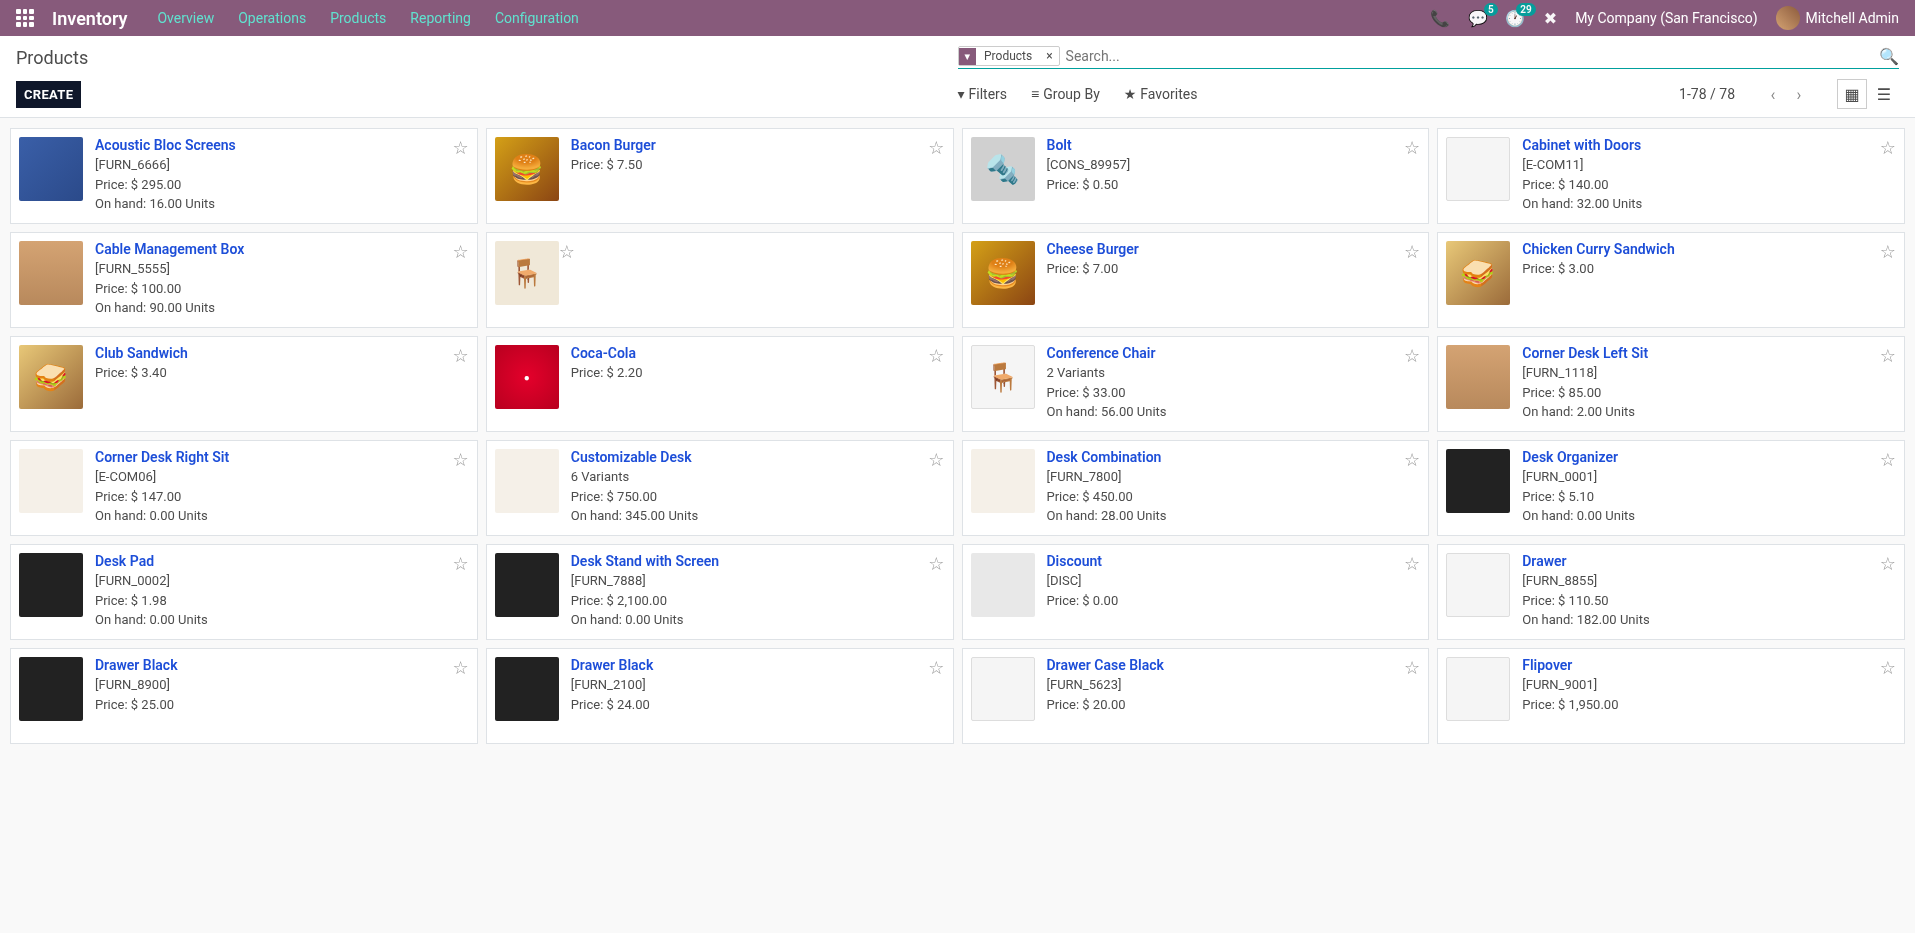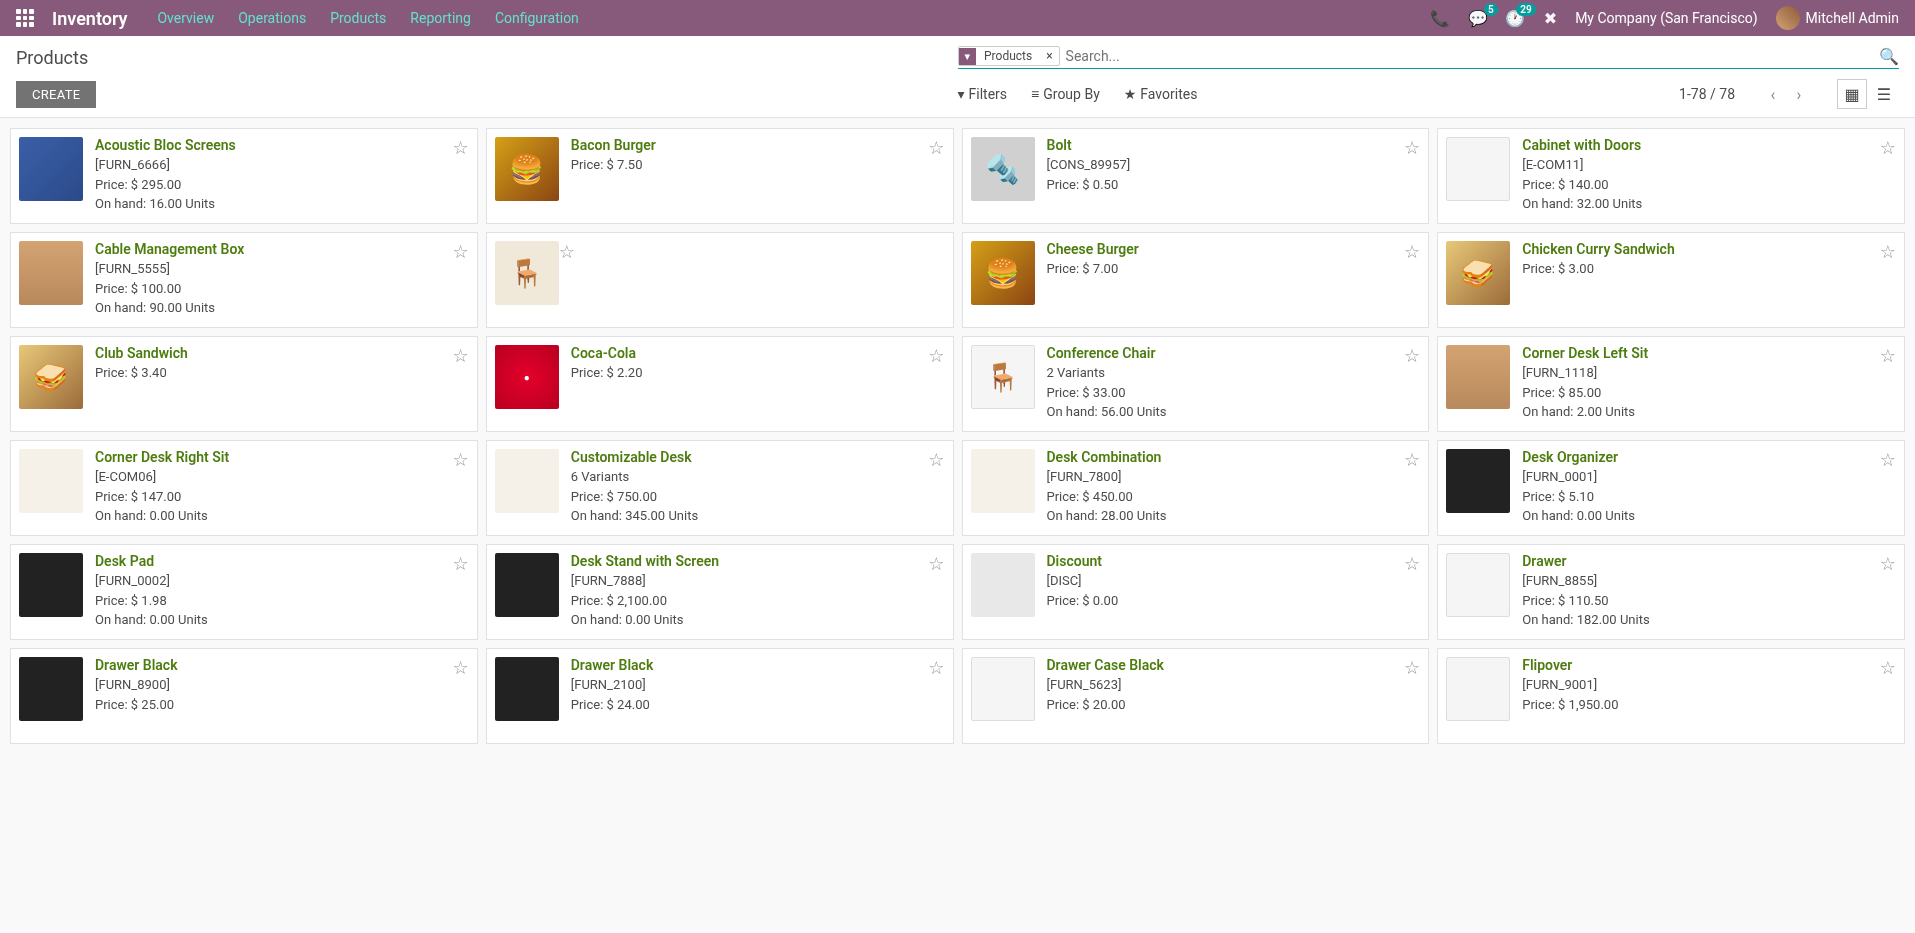--- a/index.html
+++ b/index.html
@@ -26,37 +26,37 @@
 .breadcrumb { font-size: 18px; color: #4c4c4c; }
 .search-wrap { margin-left: auto; flex: 0 0 50%; display: flex; align-items: center; border-bottom: 1px solid #00a09d; padding-bottom: 2px; }
 .facet { display: flex; align-items: center; border: 1px solid #ccc; border-radius: 2px; font-size: 12px; }
 .facet-icon { background: #875a7b; color: #fff; padding: 2px 6px; font-size: 11px; }
 .facet-label { padding: 2px 8px; color: #4c4c4c; }
 .facet-close { padding: 2px 6px; cursor: pointer; color: #4c4c4c; }
 .search-input { flex: 1; border: none; outline: none; font-size: 14px; padding: 2px 6px; color: #a21caf; }
 .search-icon { font-size: 16px; color: #4c4c4c; cursor: pointer; margin-left: 8px; }
 
 .cp-row2 { display: flex; align-items: center; margin-top: 10px; }
-.btn-create { background: #737373; color: #fff; border: none; padding: 6px 16px; font-size: 13px; font-weight: 400; cursor: pointer; letter-spacing: 0.3px; }
+.btn-create { background: #0f172a; color: #fff; border: none; padding: 6px 8px; font-size: 13px; font-weight: 700; cursor: pointer; letter-spacing: 0.3px; }
 .search-options { margin-left: auto; display: flex; gap: 24px; flex: 0 0 50%; }
 .search-opt { font-size: 14px; color: #4c4c4c; cursor: pointer; display: flex; align-items: center; gap: 4px; }
 .pager-wrap { margin-left: auto; display: flex; align-items: center; gap: 26px; }
 .pager { font-size: 14px; color: #4c4c4c; }
 .pager-nav { display: flex; gap: 2px; }
 .pager-btn { width: 24px; height: 24px; display: flex; align-items: center; justify-content: center; cursor: pointer; color: #888; font-size: 16px; }
 .view-switch { display: flex; gap: 2px; }
 .view-btn { width: 30px; height: 30px; display: flex; align-items: center; justify-content: center; cursor: pointer; color: #4c4c4c; border: 1px solid transparent; }
 .view-btn.active { border-color: #ccc; background: #fff; }
 
 
 .kanban { padding: 10px 10px; display: grid; grid-template-columns: repeat(4, 1fr); gap: 8px; }
 .card { background: #fff; border: 1px solid #dee2e6; display: flex; padding: 8px; cursor: pointer; min-height: 96px; }
 .card-img { width: 64px; height: 64px; flex-shrink: 0; background: #eee; border-radius: 2px; display: flex; align-items: center; justify-content: center; font-size: 28px; }
 .card-body { margin-left: 12px; flex: 1; }
-.card-title { font-size: 14px; font-weight: 600; color: #4d7c0f; margin-bottom: 2px; }
+.card-title { font-size: 14px; font-weight: 600; color: #1d4ed8; margin-bottom: 2px; }
 .card-line { font-size: 13px; color: #4c4c4c; line-height: 1.5; }
 .star { font-size: 18px; color: #999; cursor: pointer; flex-shrink: 0; }
 
 
 .thumb-blue { background: linear-gradient(135deg, #3a5fa8, #2b4a8a); }
 .thumb-burger { background: linear-gradient(135deg, #d4a017, #8b4513); }
 .thumb-bolt { background: #d0d0d0; color: #666; }
 .thumb-white { background: #f5f5f5; border: 1px solid #ddd; }
 .thumb-wood { background: linear-gradient(180deg, #d4a373, #b8895c); }
 .thumb-chair { background: #f0e8d8; }

